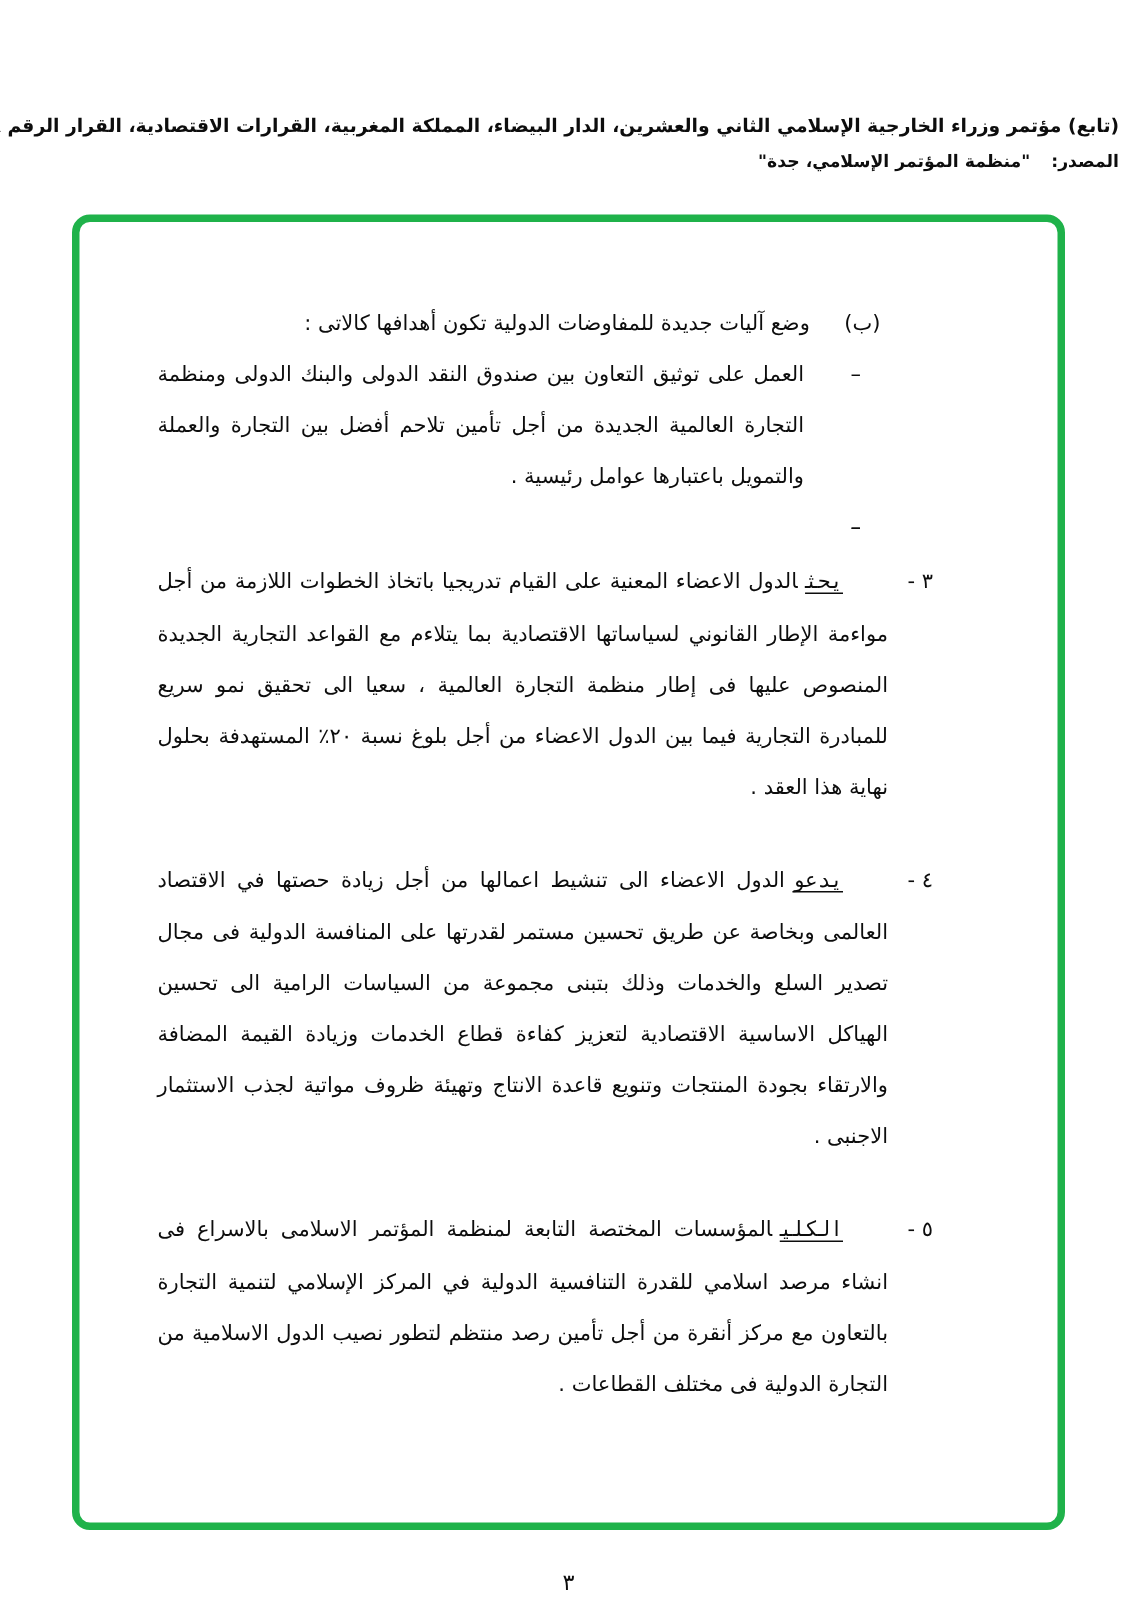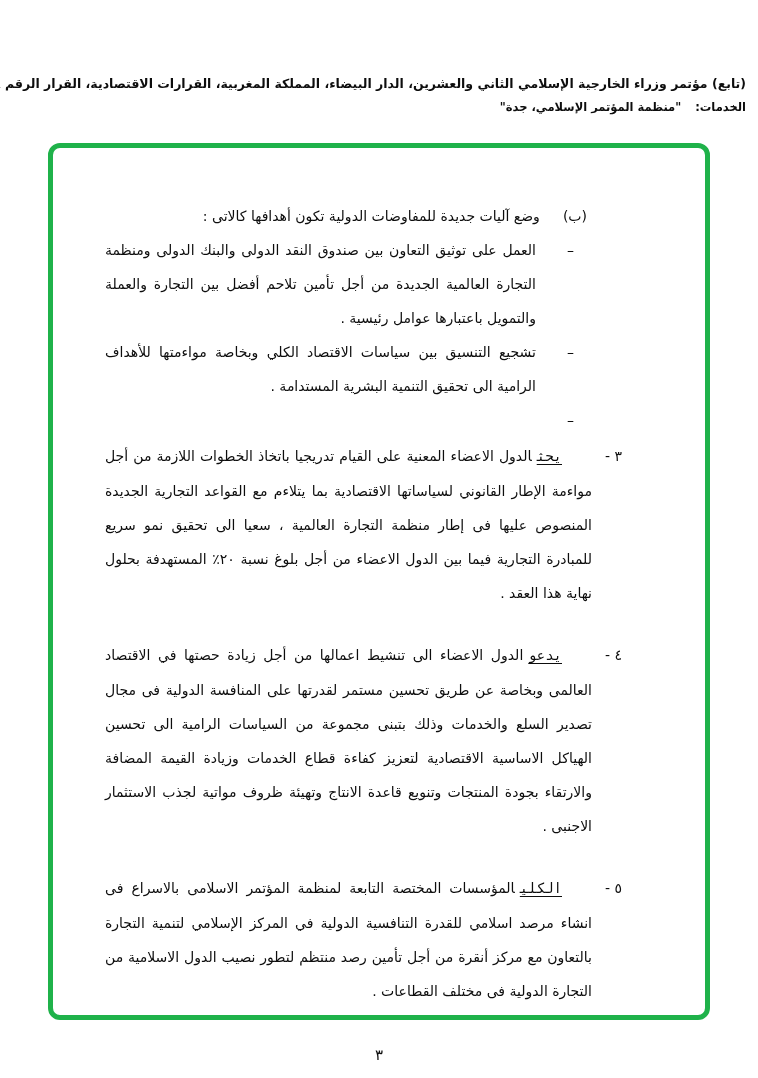--- a/index.html
+++ b/index.html
@@ -49,40 +49,39 @@
   }
 </style>
 </head>
 <body>
 
 <div class="page">
 
   <div class="header">
     <div class="header-title">(تابع) مؤتمر وزراء الخارجية الإسلامي الثاني والعشرين، الدار البيضاء، المملكة المغربية، القرارات الاقتصادية، القرار الرقم ٢٢/٢٨- أق</div>
     <div class="header-source">
-      <span class="src-label">الخدمات:</span><span class="src-value">"منظمة المؤتمر الإسلامي، جدة"</span>
+      <span class="src-label">المصدر:</span><span class="src-value">"منظمة المؤتمر الإسلامي، جدة"</span>
     </div>
   </div>
 
   <div class="frame"></div>
 
   <div class="content">
 
     <div class="para-b">
       <span class="marker">(ب)</span><span>وضع آليات جديدة للمفاوضات الدولية تكون أهدافها كالاتى :</span>
     </div>
 
     <div class="bullet">
       <span class="dash">–</span>
       <span>العمل على توثيق التعاون بين صندوق النقد الدولى والبنك الدولى ومنظمة التجارة العالمية الجديدة من أجل تأمين تلاحم أفضل بين التجارة والعملة والتمويل باعتبارها عوامل رئيسية .</span>
     </div>
 
     <div class="bullet">
       <span class="dash">–</span>
-      <span>تشجيع التنسيق بين سياسات الاقتصاد الكلي وبخاصة مواءمتها للأهداف الرامية الى تحقيق التنمية البشرية المستدامة .</span>
     </div>
 
     <div class="bullet">
       <span class="dash">–</span>
     </div>
 
     <div class="clause clause-first">
       <span class="num">٣ -</span><span class="lead">يحث</span><span>الدول الاعضاء المعنية على القيام تدريجيا باتخاذ الخطوات اللازمة من أجل مواءمة الإطار القانوني لسياساتها الاقتصادية بما يتلاءم مع القواعد التجارية الجديدة المنصوص عليها فى إطار منظمة التجارة العالمية ، سعيا الى تحقيق نمو سريع للمبادرة التجارية فيما بين الدول الاعضاء من أجل بلوغ نسبة ٢٠٪ المستهدفة بحلول نهاية هذا العقد .</span>
     </div>
 

